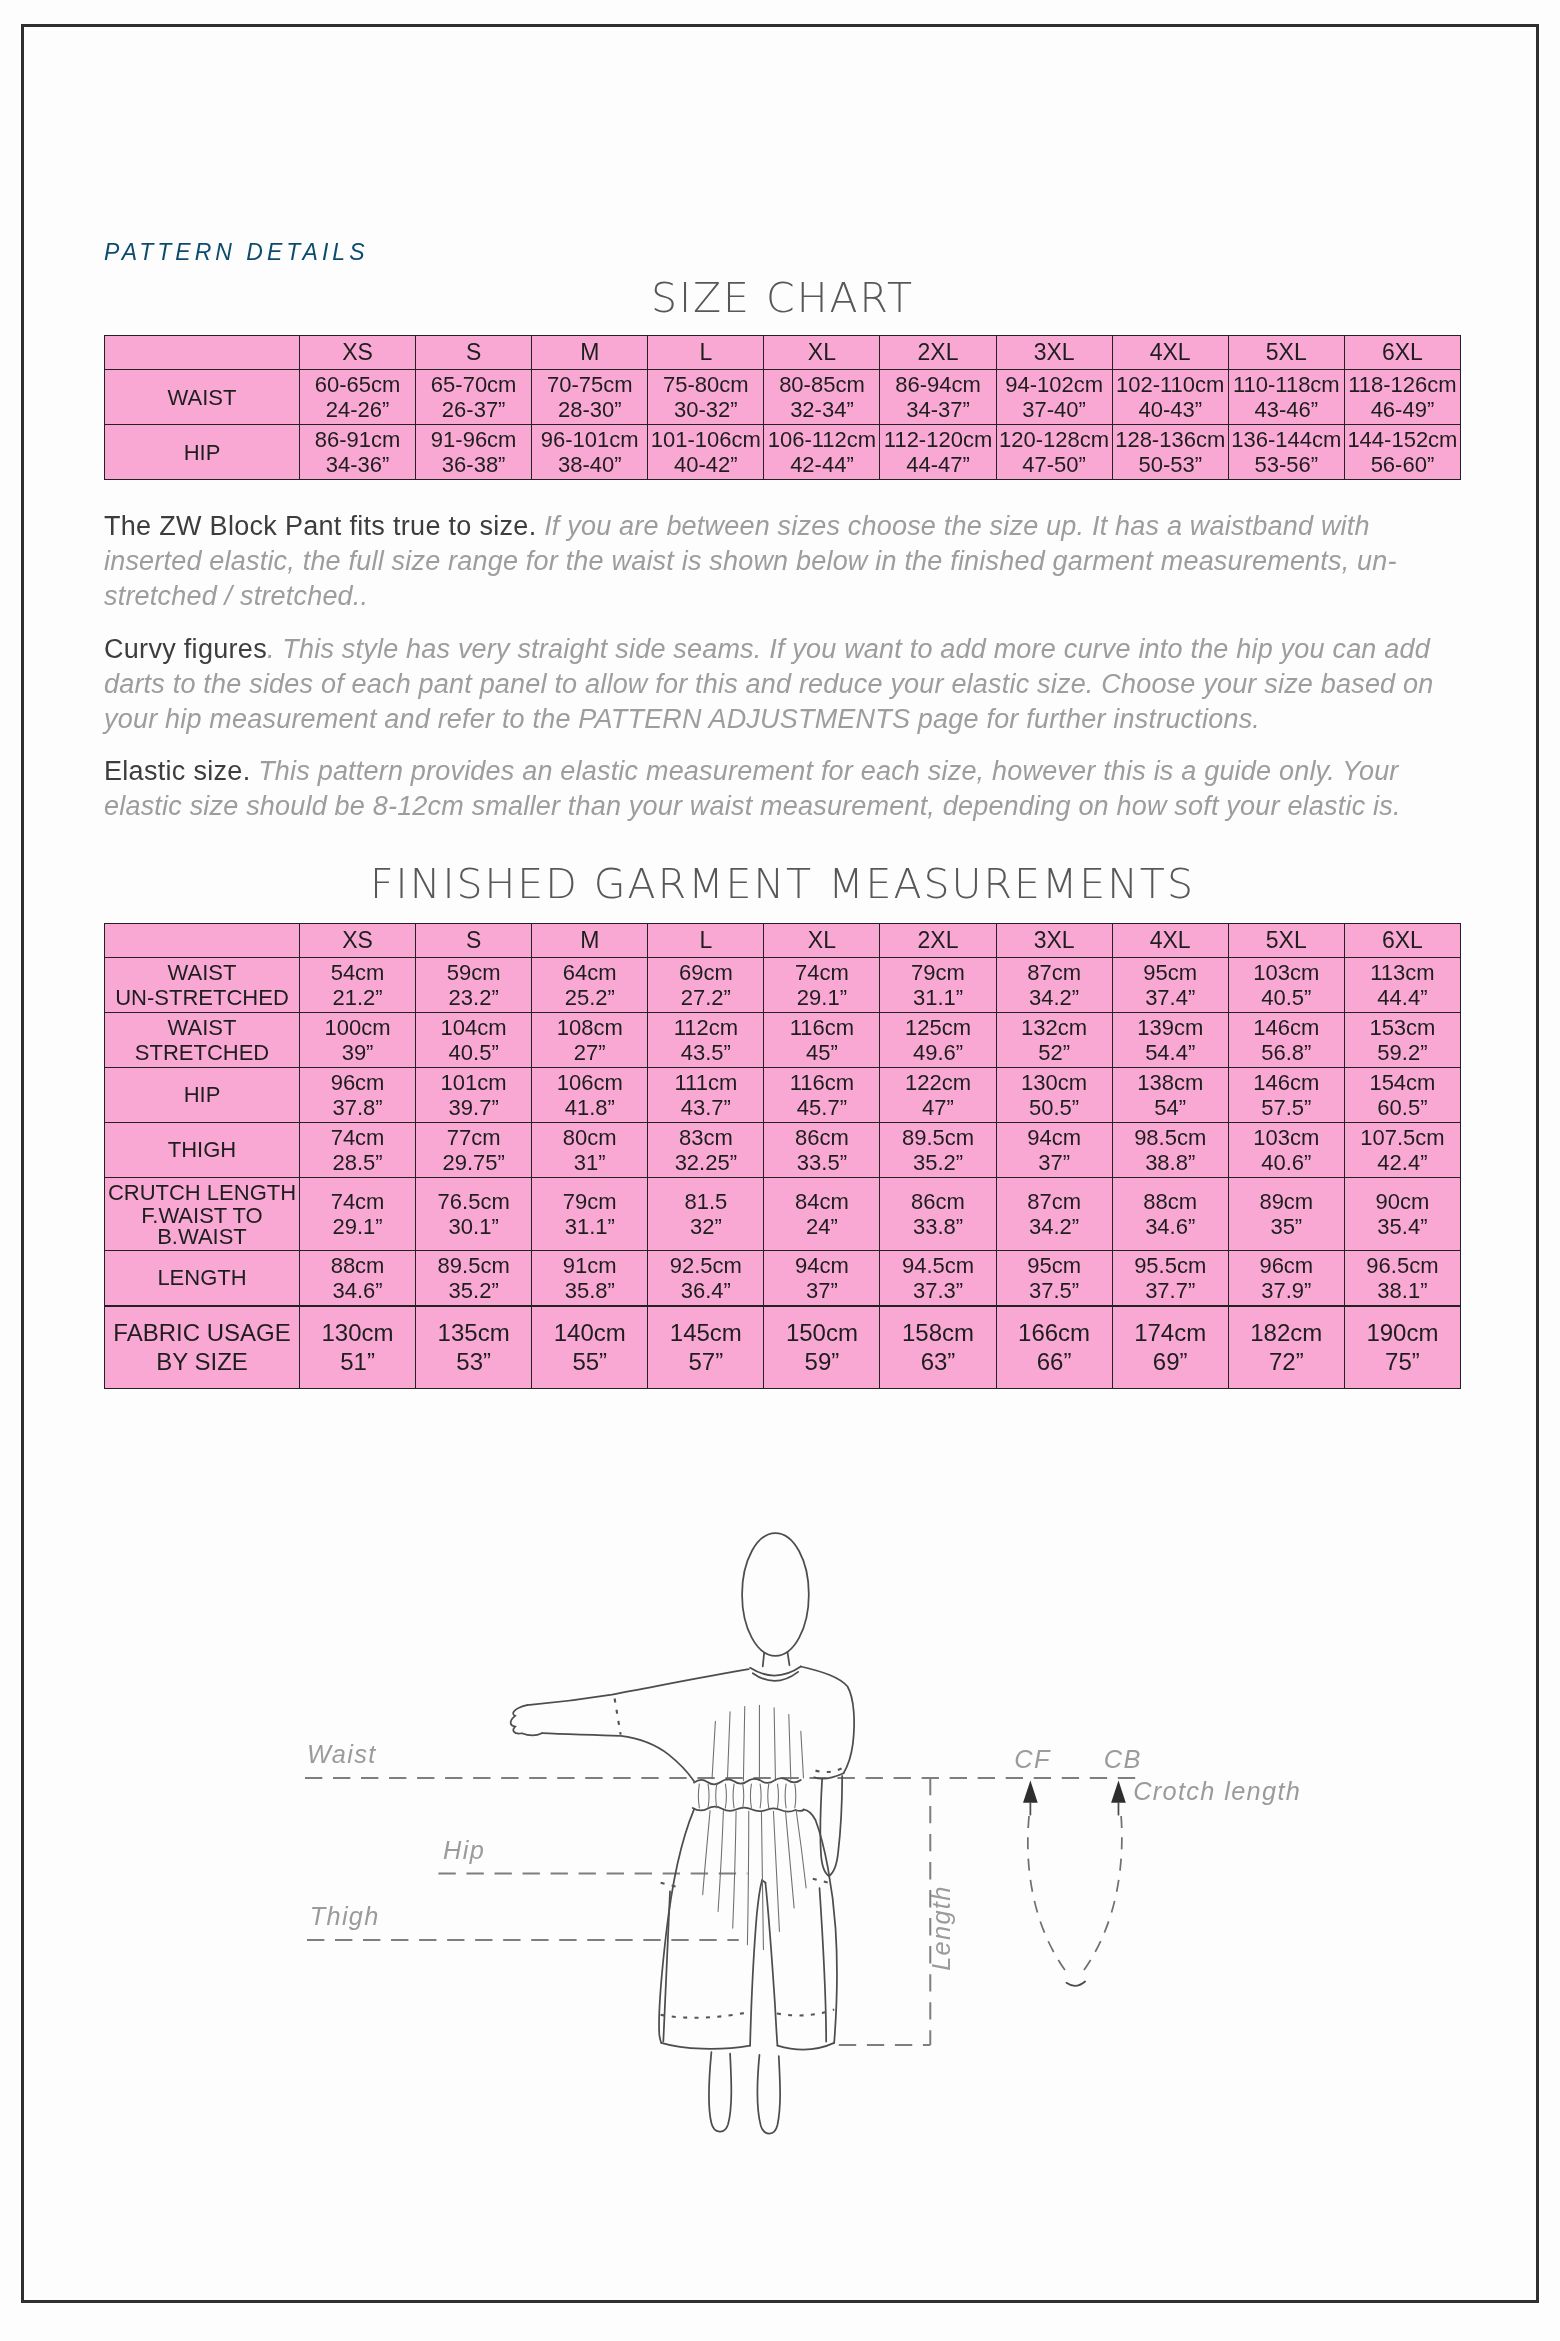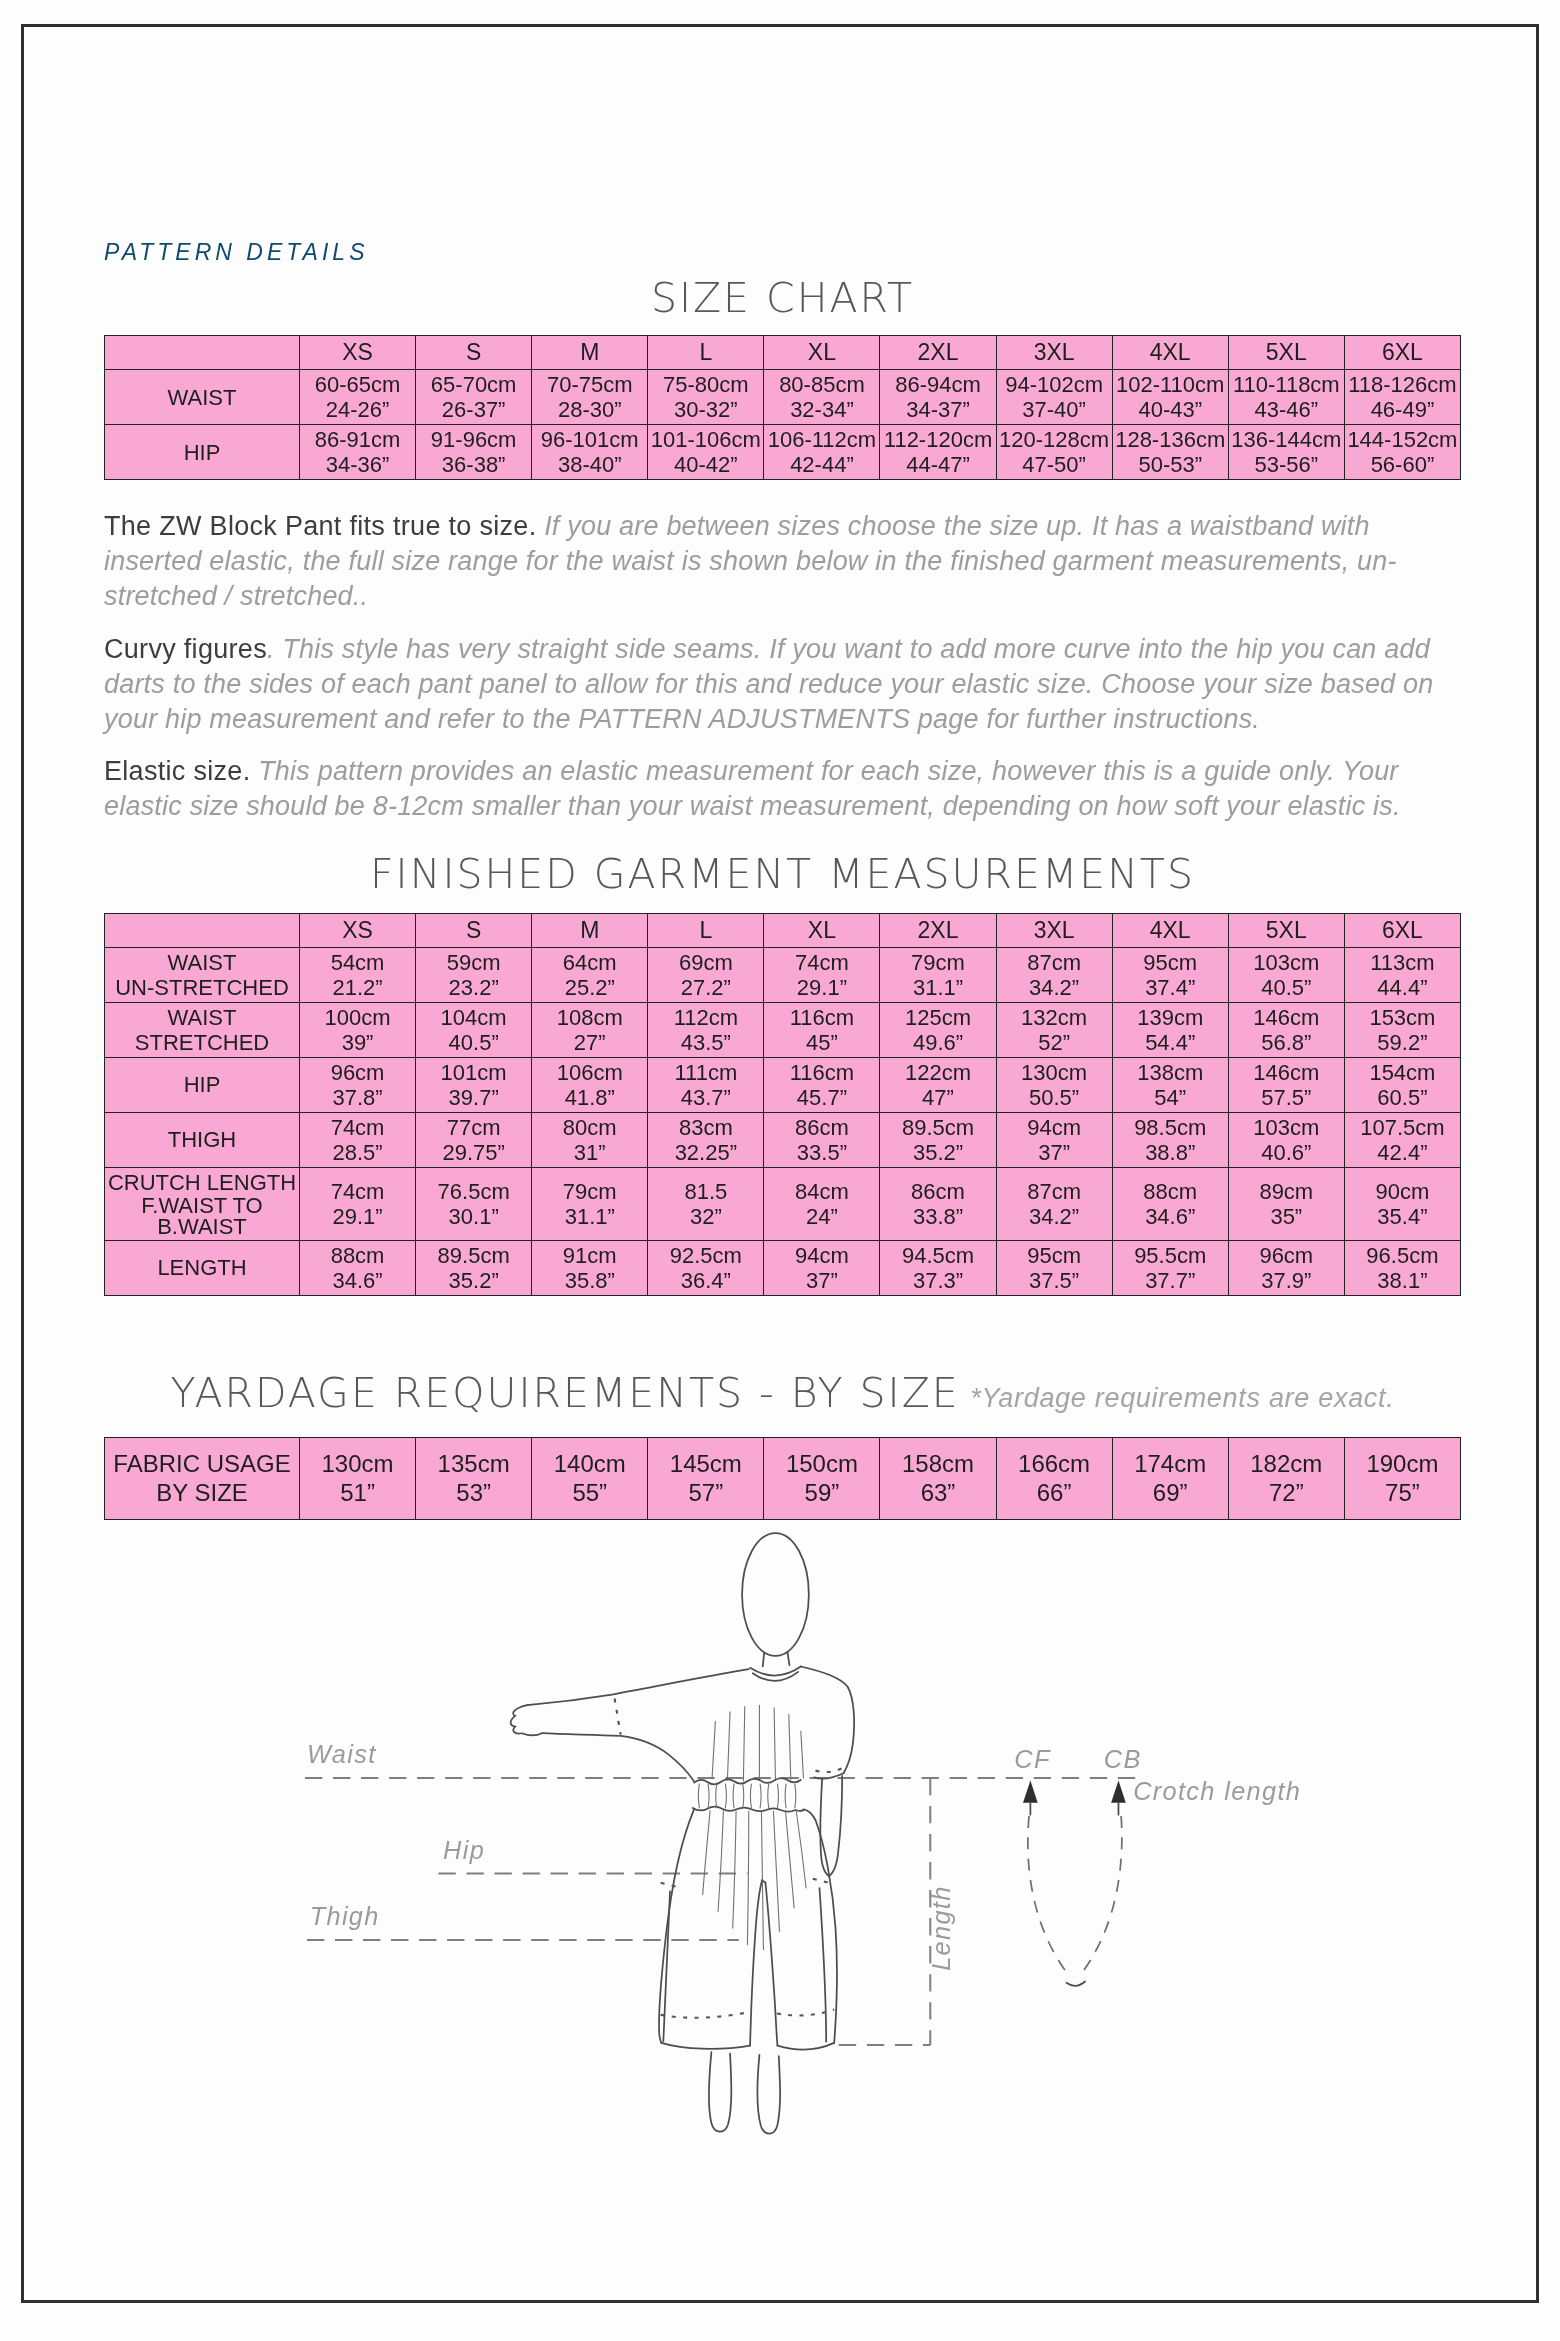--- a/index.html
+++ b/index.html
@@ -14,21 +14,21 @@
   .content{position:absolute;left:104px;top:0;width:1357px}
   .eyebrow{
     margin:239px 0 0 0;font-size:23px;letter-spacing:4px;color:#0c4a6e;
     font-style:italic;font-weight:400;
   }
   h1{
     font-family:"DejaVu Sans","Liberation Sans",sans-serif;font-weight:200;
     color:#58585a;font-size:41px;letter-spacing:2px;margin:0;text-align:center;
   }
   .h-size{margin-top:8px;margin-bottom:13.4px}
-  .h-fgm{margin-top:26px;margin-bottom:14.7px}
+  .h-fgm{margin-top:36px;margin-bottom:14.7px}
   .h-yardage{margin-top:73px;margin-bottom:20px}
   .y-note{
     font-size:27px;letter-spacing:0.7px;color:#a5a5a5;font-style:italic;
     font-weight:400;margin-left:10.7px;font-family:"Liberation Sans",sans-serif;
   }
   table{border-collapse:collapse;width:100%;table-layout:fixed;background:#f9a8d4}
   th,td{
     border:1.3px solid #222;text-align:center;vertical-align:middle;
     padding:2px 1.3px;font-size:22px;line-height:25px;font-weight:400;color:#1e1e1e;
   }
@@ -498,21 +498,20 @@
             <span class="cell-in">37.9”</span>
           </td>
           <td>
             <span class="cell-cm">96.5cm</span>
             <span class="cell-in">38.1”</span>
           </td>
         </tr>
       </tbody>
     </table>
 
-  <h1 class="h-yardage"><span>YARDAGE REQUIREMENTS - BY SIZE</span><span class="y-note">*Yardage requirements are exact.</span></h1>
 
   <table class="yardage">
       <colgroup>
         <col class="label-col">
         <col>
         <col>
         <col>
         <col>
         <col>
         <col>

